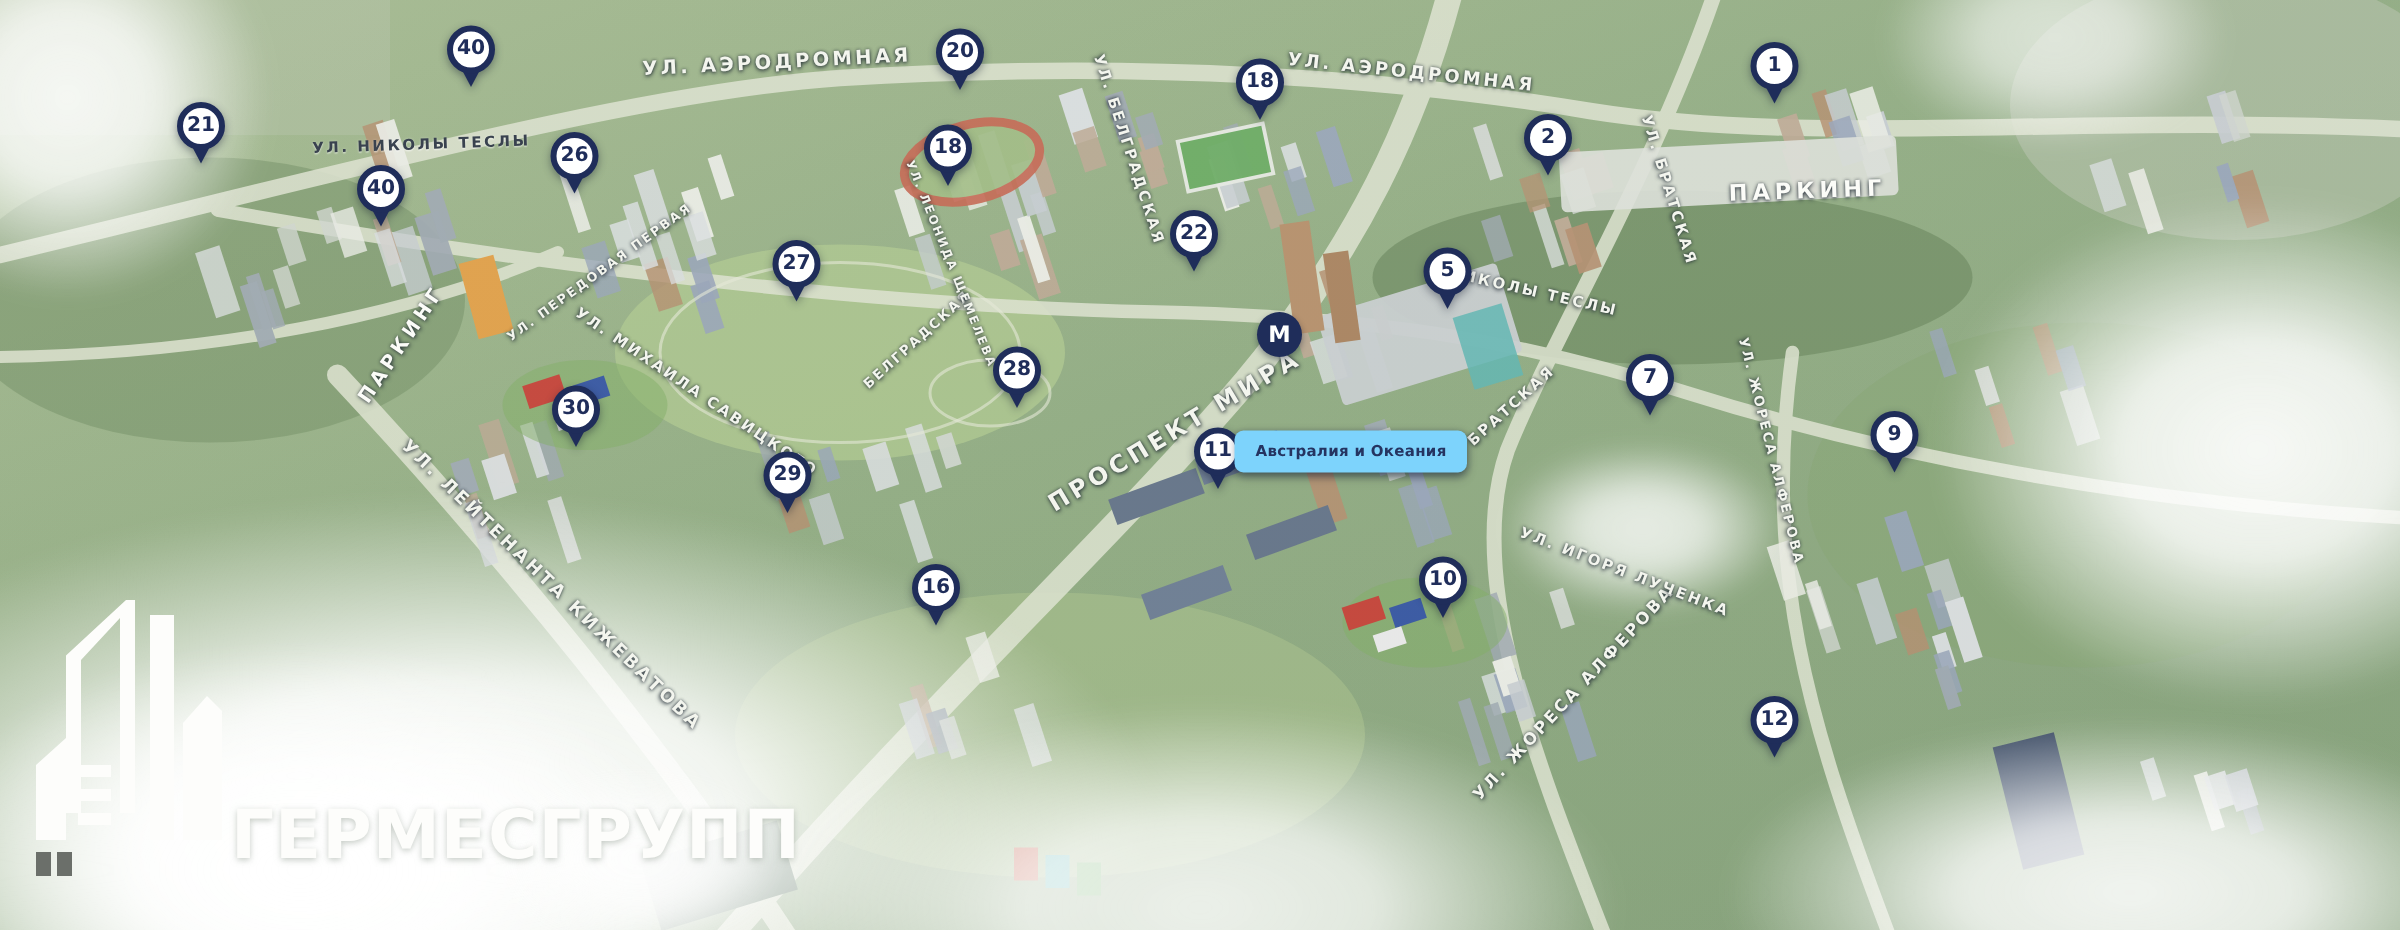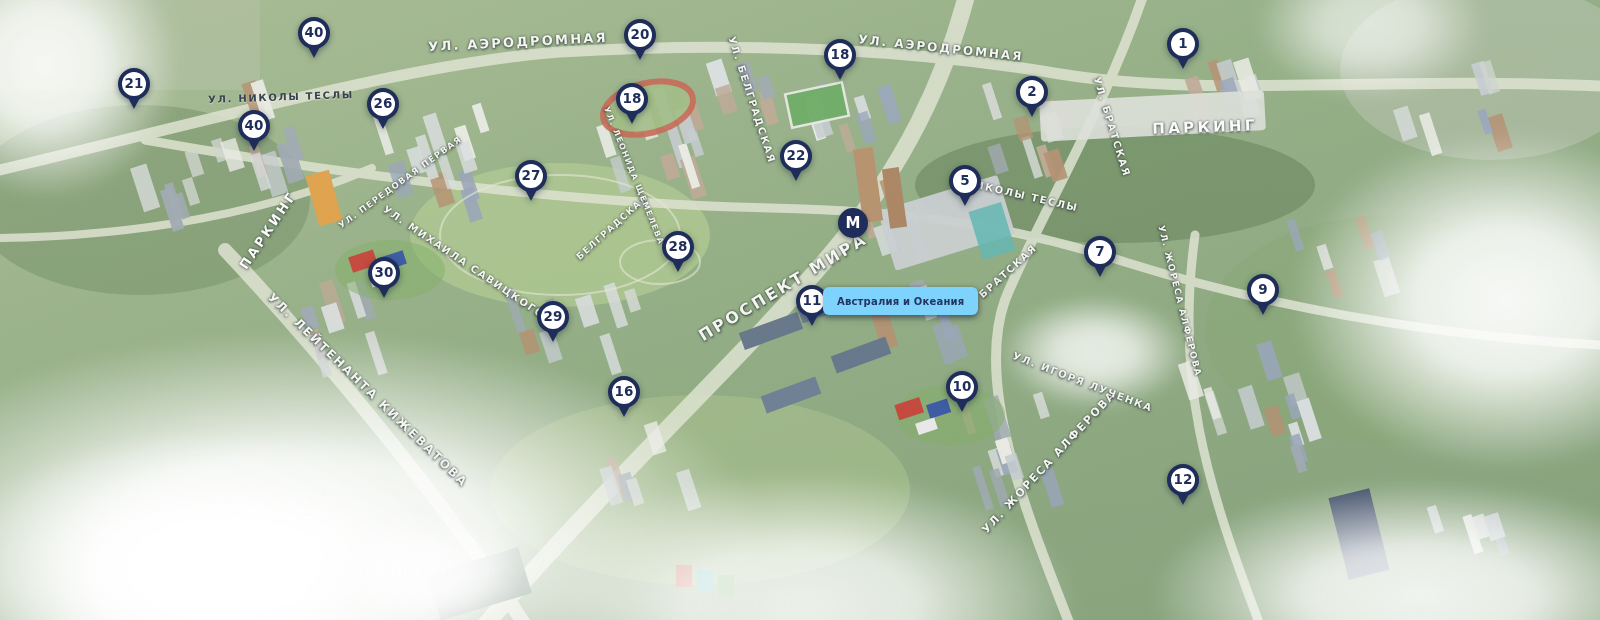--- a/index.html
+++ b/index.html
@@ -383,25 +383,41 @@
         <div class="pin-circle">26</div>
       </div>
       <div class="pin" style="left: 515px; top: 160px;">
         <div class="pin-tail"></div>
         <div class="pin-circle">27</div>
       </div>
       <div class="pin" style="left: 662px; top: 231px;">
         <div class="pin-tail"></div>
         <div class="pin-circle">28</div>
       </div>
-      <div class="pin" style="left: 537px; top: 301px;">
+      <div class="pin" style="left: 509px; top: 301px;">
         <div class="pin-tail"></div>
         <div class="pin-circle">29</div>
       </div>
       <div class="pin" style="left: 368px; top: 233px; margin-top: 24px;">
         <div class="pin-tail"></div>
         <div class="pin-circle">30</div>
       </div>
       <div class="metro" style="left: 838px; top: 208px;">М</div>
     </div>
 
+  <div class="logo">
+    <svg width="130" height="205" viewBox="0 0 130 205">
+      <g fill="#fdfdfb">
+        <path d="M22 160 V55 L62 18 L68 18 V160 H58 V30 L32 58 V160 Z"></path>
+        <rect x="78" y="28" width="16" height="150"></rect>
+        <path d="M100 178 V100 L116 82 L126 92 V178 Z"></path>
+        <path d="M2 178 V128 L22 110 V178 Z"></path>
+        <rect x="30" y="128" width="22" height="8"></rect>
+        <rect x="30" y="144" width="22" height="8"></rect>
+        <rect x="30" y="160" width="22" height="8"></rect>
+        <rect x="2" y="186" width="10" height="16" fill="#6b6f6a"></rect>
+        <rect x="16" y="186" width="10" height="16" fill="#6b6f6a"></rect>
+      </g>
+    </svg>
+    <div class="logo-text">ГЕРМЕСГРУПП</div>
+  </div>
 
 </div>
 
 </body></html>

